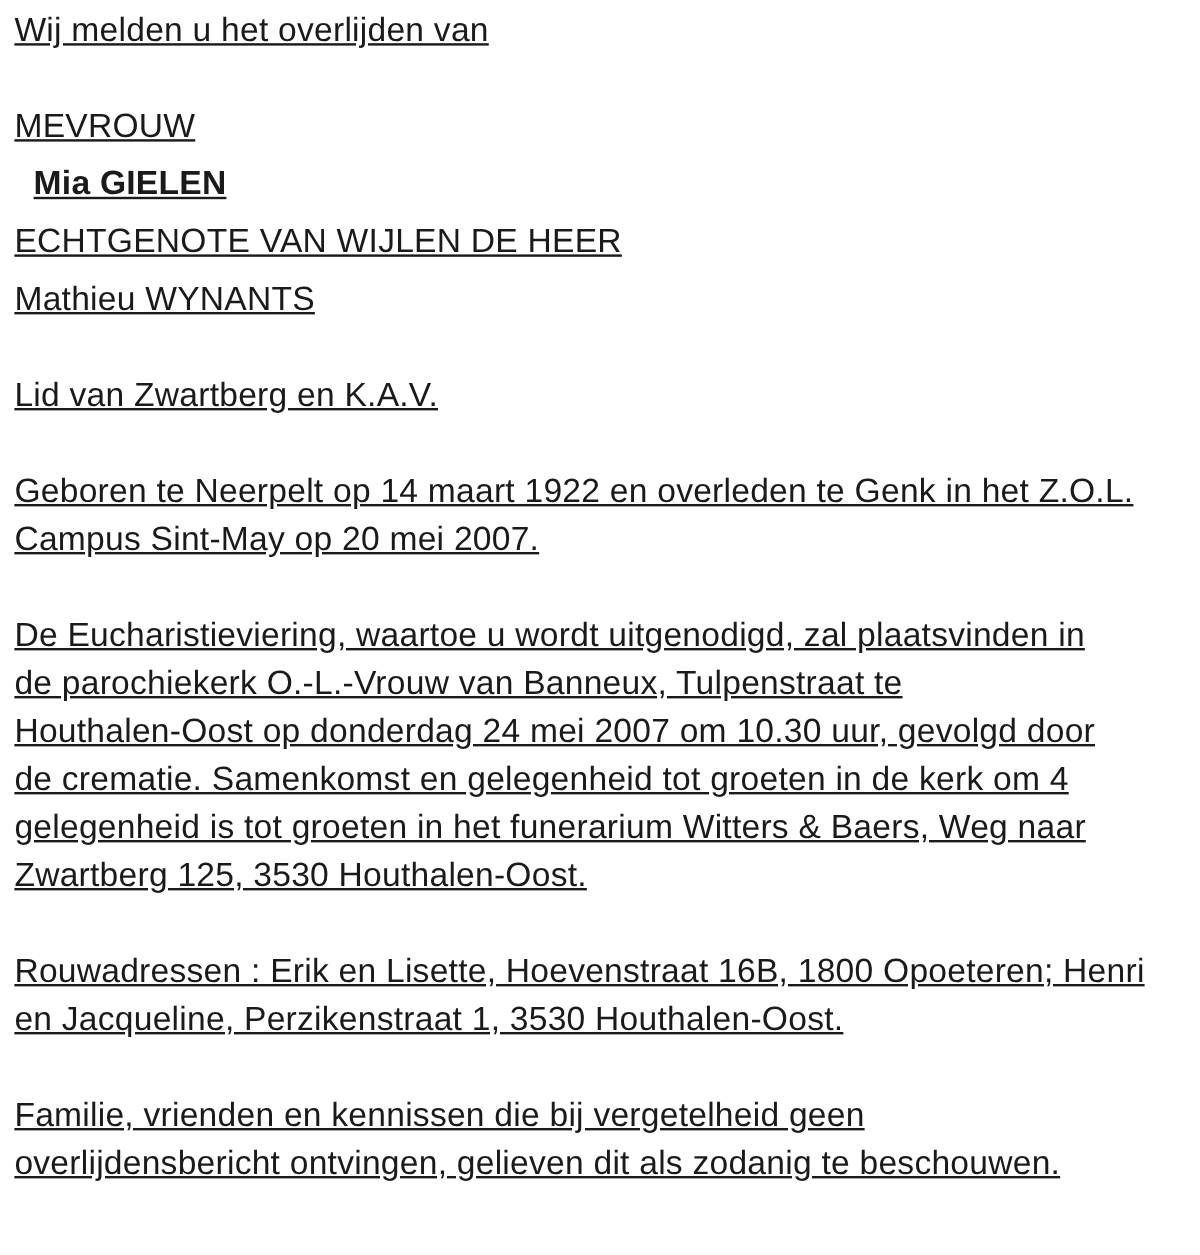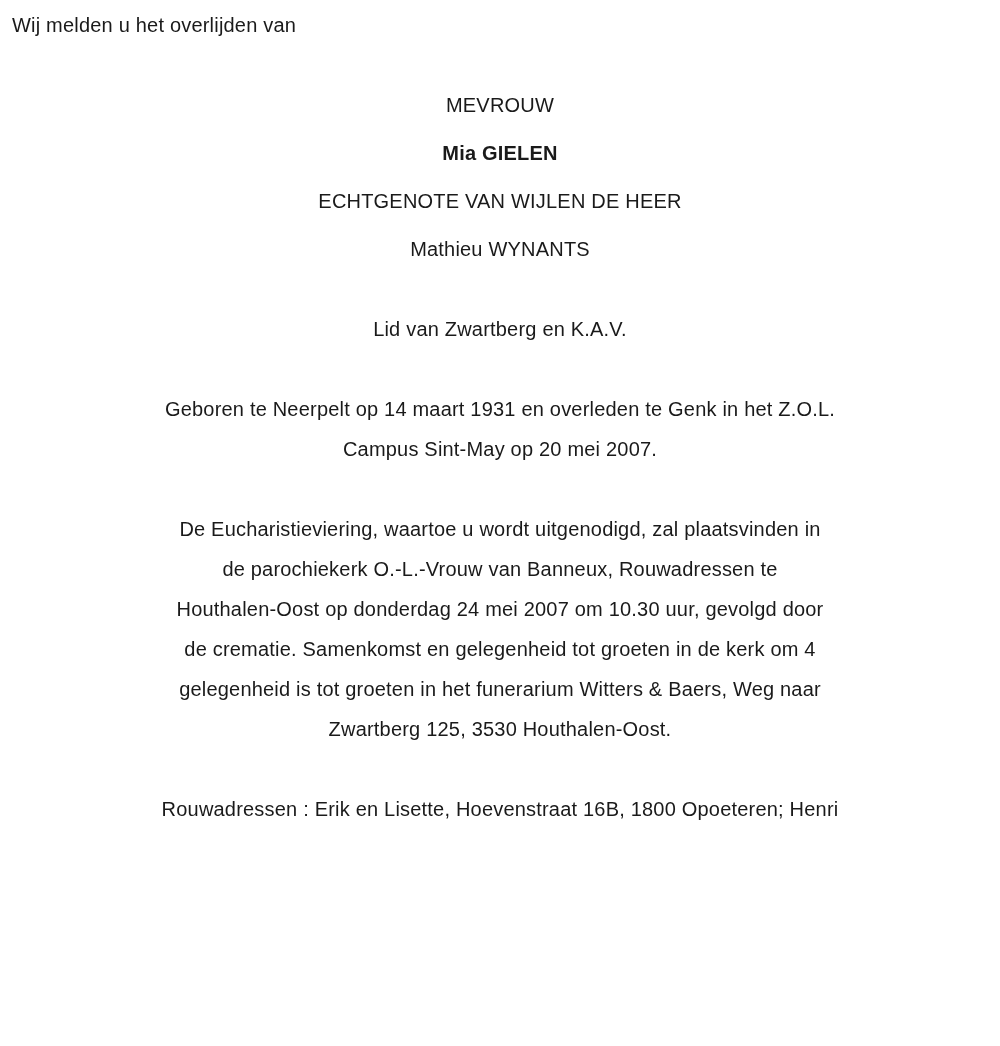--- a/index.html
+++ b/index.html
@@ -7,43 +7,44 @@
     padding: 0;
     background: #ffffff;
   }
   body {
     width: 1000px;
     height: 1046px;
     overflow: hidden;
   }
   .notice {
     font-family: "Liberation Sans", sans-serif;
-    font-size: 20px;
+    font-size: 28px;
     color: #1a1a1a;
     padding: 5px 12px 0 12px;
     letter-spacing: 0.2px;
+    text-decoration: underline;
   }
   .para {
     margin: 0;
     padding: 0;
   }
   .para + .para {
     margin-top: 40px;
-    text-align: center;
   }
   .line {
     line-height: 40px;
     white-space: nowrap;
   }
   
   .name-block .line + .line {
     margin-top: 8px;
   }
   .bold {
     font-weight: bold;
+    margin-left: 16px;
   }
 </style>
 </head>
 <body>
 
 <div class="notice">
 
   <div class="para">
     <div class="line">Wij melden u het overlijden van</div>
   </div>
@@ -53,31 +54,36 @@
     <div class="line bold">Mia GIELEN</div>
     <div class="line">ECHTGENOTE VAN WIJLEN DE HEER</div>
     <div class="line">Mathieu WYNANTS</div>
   </div>
 
   <div class="para">
     <div class="line">Lid van Zwartberg en K.A.V.</div>
   </div>
 
   <div class="para">
-    <div class="line">Geboren te Neerpelt op 14 maart 1931 en overleden te Genk in het Z.O.L.</div>
+    <div class="line">Geboren te Neerpelt op 14 maart 1922 en overleden te Genk in het Z.O.L.</div>
     <div class="line">Campus Sint-May op 20 mei 2007.</div>
   </div>
 
   <div class="para">
     <div class="line">De Eucharistieviering, waartoe u wordt uitgenodigd, zal plaatsvinden in</div>
-    <div class="line">de parochiekerk O.-L.-Vrouw van Banneux, Rouwadressen te</div>
+    <div class="line">de parochiekerk O.-L.-Vrouw van Banneux, Tulpenstraat te</div>
     <div class="line">Houthalen-Oost op donderdag 24 mei 2007 om 10.30 uur, gevolgd door</div>
     <div class="line">de crematie. Samenkomst en gelegenheid tot groeten in de kerk om 4</div>
     <div class="line">gelegenheid is tot groeten in het funerarium Witters &amp; Baers, Weg naar</div>
     <div class="line">Zwartberg 125, 3530 Houthalen-Oost.</div>
   </div>
 
   <div class="para">
     <div class="line">Rouwadressen : Erik en Lisette, Hoevenstraat 16B, 1800 Opoeteren; Henri</div>
+    <div class="line">en Jacqueline, Perzikenstraat 1, 3530 Houthalen-Oost.</div>
   </div>
 
+  <div class="para">
+    <div class="line">Familie, vrienden en kennissen die bij vergetelheid geen</div>
+    <div class="line">overlijdensbericht ontvingen, gelieven dit als zodanig te beschouwen.</div>
+  </div>
 
 </div>
 
 </body></html>

